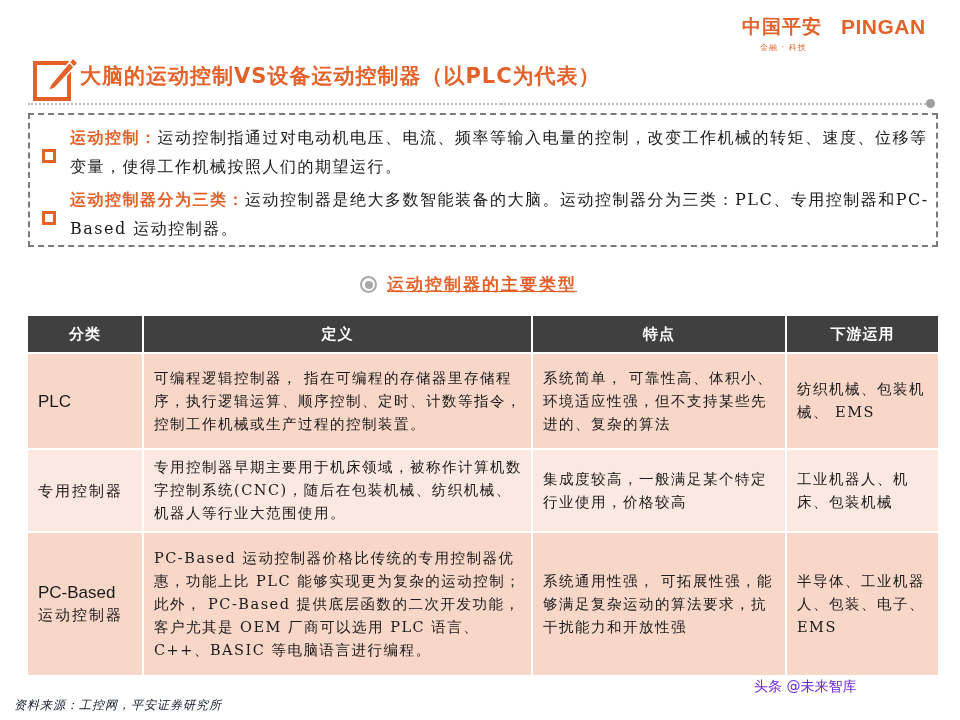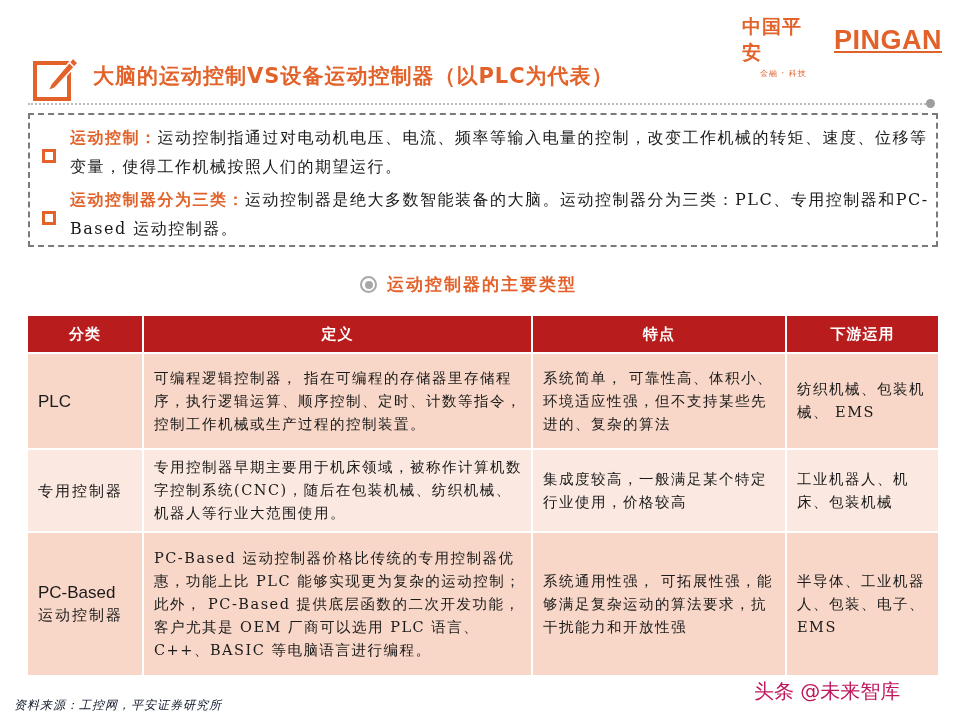--- a/index.html
+++ b/index.html
@@ -3,58 +3,58 @@
   <meta charset="utf-8">
   <style>
     * { margin: 0; padding: 0; box-sizing: border-box; }
     html, body { width: 960px; height: 720px; background: #ffffff; overflow: hidden; }
     body { position: relative; font-family: "DejaVu Sans", "Liberation Sans", sans-serif; color: #1a1a1a; }
 
     
     .logo { position: absolute; left: 742px; top: 14px; width: 200px; }
     .logo-main { display: flex; align-items: center; gap: 19px; color: #e2622a; font-weight: bold; }
     .logo-cn { font-size: 19px; letter-spacing: 1px; }
-    .logo-en { font-family: "Liberation Sans", sans-serif; font-size: 27px; letter-spacing: 0.5px; text-decoration: underline; }
+    .logo-en { font-family: "Liberation Sans", sans-serif; font-size: 21px; letter-spacing: 0.5px; }
     .logo-sub { font-size: 8px; color: #e2622a; margin-left: 18px; margin-top: 2px; letter-spacing: 1px; }
 
     
     .title-icon { position: absolute; left: 33px; top: 55px; width: 46px; height: 46px; }
-    .title-text { position: absolute; left: 93px; top: 62px; font-size: 21px; font-weight: bold; color: #e2622a; letter-spacing: 1px; white-space: nowrap; }
+    .title-text { position: absolute; left: 80px; top: 62px; font-size: 21px; font-weight: bold; color: #e2622a; letter-spacing: 1px; white-space: nowrap; }
     .title-rule { position: absolute; left: 28px; top: 103px; width: 473px; border-top: 2px dotted #bdbdbd; }
     .title-rule.right { left: 501px; width: 428px; }
     .rule-dot { position: absolute; left: 926px; top: 99px; width: 9px; height: 9px; border-radius: 50%; background: #9e9e9e; }
 
     
     .summary-box { position: absolute; left: 28px; top: 113px; width: 910px; height: 134px; border: 2px dashed #7a7a7a; padding: 8px 0 0 10px; }
     .bullet { display: flex; align-items: center; font-family: "DejaVu Serif", "Liberation Serif", serif; font-size: 16px; line-height: 29px; }
     .bullet + .bullet { margin-top: 4px; }
     .bullet-box { flex: none; width: 14px; height: 14px; border: 3px solid #e2622a; margin: 7px 14px 0 2px; }
     .bullet-body { flex: 1; padding-right: 6px; letter-spacing: 1.5px; }
     .bullet-label { color: #e2622a; font-weight: bold; }
 
     
     .subheading { position: absolute; left: 360px; top: 273px; display: flex; align-items: center; gap: 10px; }
     .radio-icon { width: 17px; height: 17px; border-radius: 50%; border: 2px solid #a8a8a8; display: flex; align-items: center; justify-content: center; }
     .radio-icon::after { content: ""; width: 8px; height: 8px; border-radius: 50%; background: #a8a8a8; }
-    .subheading-text { font-size: 17px; font-weight: bold; color: #e2622a; letter-spacing: 2px; }
+    .subheading-text { font-size: 17px; font-weight: bold; color: #e2622a; letter-spacing: 2px; text-decoration: underline; }
 
     
     table.types { position: absolute; left: 28px; top: 316px; width: 910px; border-collapse: collapse; table-layout: fixed; }
-    table.types th { background: #b91c1c; color: #ffffff; font-size: 15px; font-weight: bold; height: 37px; border-right: 2px solid #ffffff; border-bottom: 2px solid #ffffff; letter-spacing: 1px; }
+    table.types th { background: #404040; color: #ffffff; font-size: 15px; font-weight: bold; height: 37px; border-right: 2px solid #ffffff; border-bottom: 2px solid #ffffff; letter-spacing: 1px; }
     table.types th:last-child { border-right: none; }
     table.types td { font-family: "DejaVu Serif", "Liberation Serif", serif; font-size: 14.5px; line-height: 23px; color: #1a1a1a; vertical-align: middle; border-right: 2px solid #ffffff; border-bottom: 2px solid #ffffff; padding: 4px 8px 4px 10px; letter-spacing: 1.5px; }
     table.types td:last-child { border-right: none; }
     table.types tr.odd td { background: #f8d7c8; }
     table.types tr.even td { background: #fbe9e1; }
     .cat-cell { font-family: "Liberation Sans", sans-serif !important; font-size: 17px !important; letter-spacing: 0 !important; }
     .cat-cell .cat-cn { font-family: "DejaVu Serif", serif; font-size: 15px; letter-spacing: 2px; }
 
     
     .source { position: absolute; left: 14px; top: 697px; font-family: "DejaVu Serif", "Liberation Serif", serif; font-style: italic; font-size: 12px; color: #0f172a; letter-spacing: 1px; }
-    .watermark { position: absolute; left: 754px; top: 678px; font-size: 20px; color: #be185d; letter-spacing: 0px; text-shadow: 0 0 3px #fff, 0 0 3px #fff; }
+    .watermark { position: absolute; left: 754px; top: 678px; font-size: 14px; color: #6d28d9; letter-spacing: 0px; text-shadow: 0 0 3px #fff, 0 0 3px #fff; }
   </style>
 </head>
 <body>
 
 <div class="logo">
   <div class="logo-main">
     <span class="logo-cn">中国平安</span>
     <span class="logo-en">PINGAN</span>
   </div>
   <div class="logo-sub">金融 · 科技</div>

